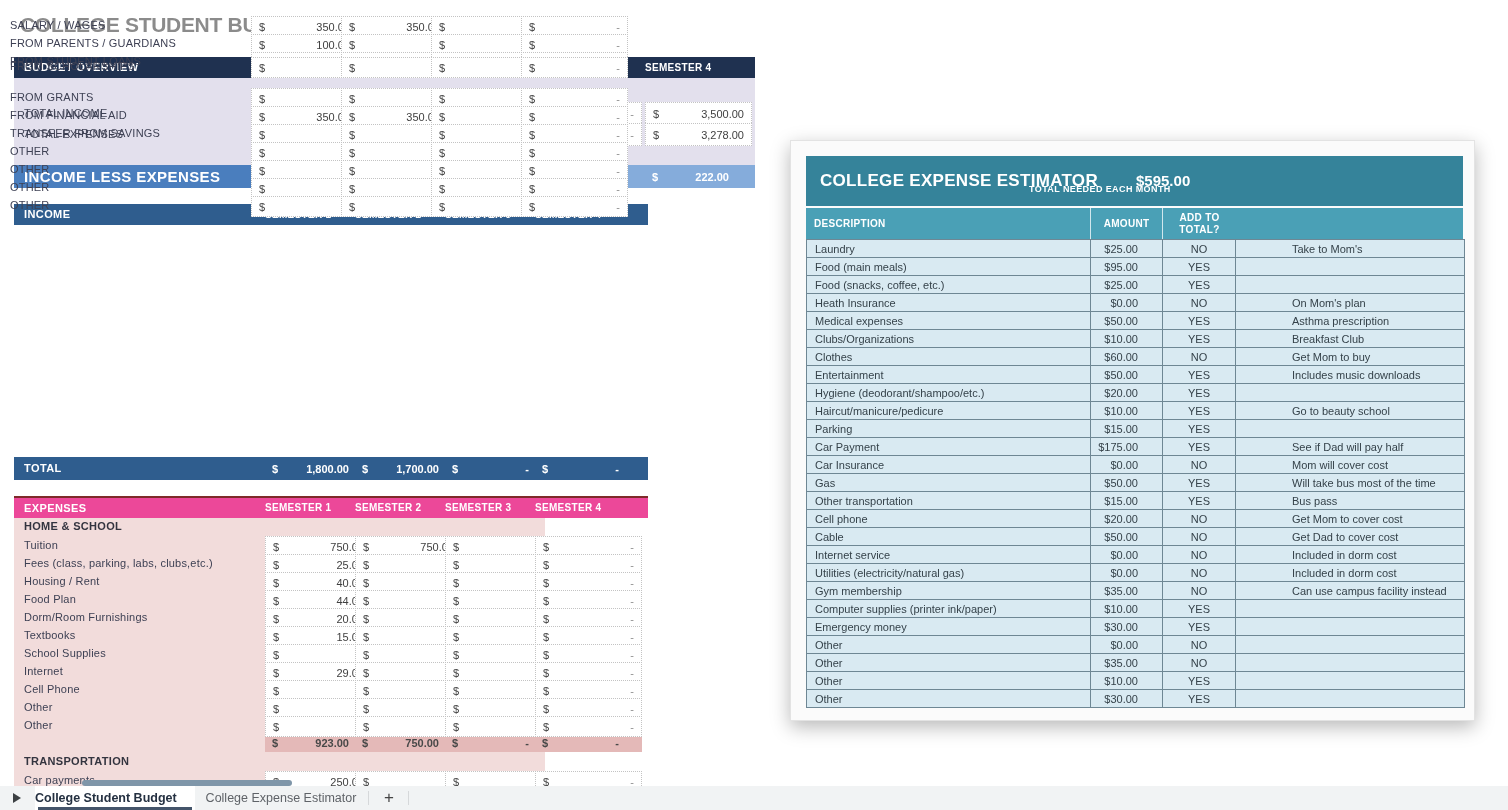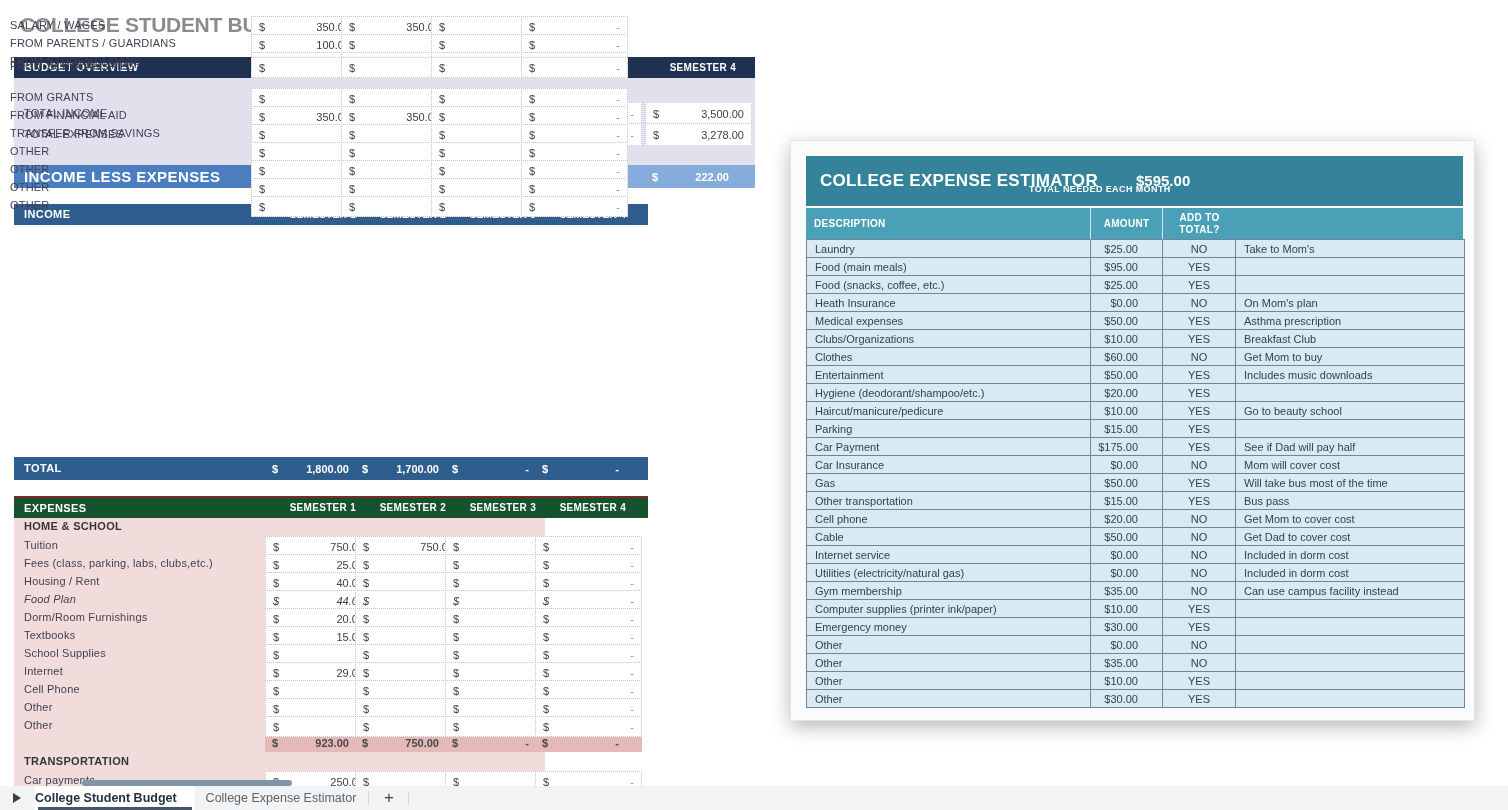--- a/index.html
+++ b/index.html
@@ -7,21 +7,21 @@
        font-family:"Liberation Sans","DejaVu Sans",sans-serif;position:relative;}
   .abs{position:absolute;box-sizing:border-box;}
 
   
   #page-title{left:20px;top:13px;font-size:21px;font-weight:700;color:#8b8b8b;letter-spacing:-0.3px;}
 
   
   .tbl-header{height:21px;color:#fff;}
   .tbl-header .hlabel{position:absolute;left:10px;top:0;height:21px;line-height:21px;
       font-size:11px;font-weight:700;letter-spacing:0.4px;}
-  .sem{position:absolute;top:0;height:21px;line-height:21px;width:91px;text-align:right;
+  .sem{position:absolute;top:0;height:21px;line-height:21px;width:91px;text-align:left;
       font-size:10px;font-weight:700;letter-spacing:0.3px;color:#fff;}
   .col-0{left:251px;} .col-1{left:341px;} .col-2{left:431px;} .col-3{left:521px;} .col-t{left:631px;}
 
   .srow{position:absolute;left:0;right:0;}
   .row-label{position:absolute;left:10px;top:0;bottom:0;display:flex;align-items:center;
       font-size:11px;color:#3e4154;letter-spacing:0.2px;white-space:nowrap;}
   .mcell{position:absolute;top:0;width:91px;height:19px;background:#fff;border:1px dotted #c3c3c3;
       display:flex;justify-content:space-between;align-items:center;padding:0 7px;
       font-size:11px;color:#3f3f3f;}
   .mcell.h21{height:21px;}
@@ -39,21 +39,21 @@
   #net-row .hlabel{position:absolute;left:10px;top:0;height:23px;line-height:23px;color:#fff;
       font-size:15px;font-weight:700;letter-spacing:0.4px;}
 
   
   #in-header{left:14px;top:204px;width:634px;background:#2f5d8e;}
   #in-total{left:14px;top:457px;width:634px;height:23px;background:#2f5d8e;}
   #in-total .hlabel{position:absolute;left:10px;top:0;height:23px;line-height:23px;color:#fff;
       font-size:11px;font-weight:700;letter-spacing:0.4px;}
 
   
-  #ex-header{left:14px;top:496px;width:634px;background:#14532d;border-top:2px solid #7d2b29;height:22px;}
+  #ex-header{left:14px;top:496px;width:634px;background:#ec4899;border-top:2px solid #7d2b29;height:22px;}
   #ex-header .hlabel,#ex-header .sem{height:20px;line-height:20px;}
   #ex-body{left:14px;top:518px;width:531px;height:268px;background:#f2dcdb;}
   .group-title{position:absolute;left:10px;font-size:11px;font-weight:700;color:#33343f;letter-spacing:0.3px;}
   #ex-subtotal{position:absolute;left:251px;top:216px;width:377px;height:18px;background:#e4b9b8;}
 
   
   #est-panel{left:790px;top:140px;width:685px;height:581px;background:#fbfbfb;border:1px solid #e3e3e3;
       box-shadow:0 6px 18px rgba(0,0,0,0.28);}
   #est-titlebar{position:absolute;left:15px;top:15px;width:657px;height:50px;background:#35839a;}
   #est-title{position:absolute;left:14px;top:0;height:50px;line-height:50px;color:#fff;
@@ -67,21 +67,21 @@
   .ehead{display:flex;align-items:center;color:#fff;font-size:10px;font-weight:700;letter-spacing:0.3px;
       border-right:1px solid rgba(255,255,255,0.75);line-height:1.15;}
   .ehead:last-child{border-right:none;}
   .ehead.left{padding-left:8px;}
   .ehead.center{justify-content:center;text-align:center;}
   #est-rows{position:absolute;left:15px;top:98px;width:657px;border:1px solid #6e8794;border-bottom:none;}
   .erow{display:grid;grid-template-columns:284px 72px 73px 226px;height:17px;background:#d9eaf2;
       border-bottom:1px solid #6e8794;text-align:right;}
   .ecell{font-size:11px;color:#35424a;display:flex;align-items:center;border-right:1px solid #6e8794;
       overflow:hidden;white-space:nowrap;}
-  .ecell:last-child{border-right:none;}
+  .ecell:last-child{border-right:none;margin-left:48px;}
   .ecell.desc,.ecell.notes{padding-left:8px;}
   .ecell.amt{justify-content:flex-end;padding-right:24px;}
   .ecell.add{justify-content:center;}
 
   
   #hscroll{left:82px;top:780px;width:210px;height:6px;background:#7f96a9;border-radius:3px;z-index:6;}
   #tabbar{left:0;top:786px;width:1508px;height:24px;background:#f1f3f4;z-index:5;}
   #tab-play{position:absolute;left:13px;top:7px;width:0;height:0;border-top:5px solid transparent;
       border-bottom:5px solid transparent;border-left:8px solid #3c4043;}
   #tab-active{position:absolute;left:35px;top:0;width:160px;height:24px;background:#ffffff;
@@ -293,21 +293,21 @@
       </div>
       <div class="mcell col-2">
         <span class="d">$</span>
         <span class="v dash">-</span>
       </div>
       <div class="mcell col-3">
         <span class="d">$</span>
         <span class="v dash">-</span>
       </div>
     </div>
-    <div class="srow" style="top: 72px; height: 18px; font-style: italic;">
+    <div class="srow" style="top: 72px; height: 18px;">
       <div class="row-label">Food Plan</div>
       <div class="mcell col-0">
         <span class="d">$</span>
         <span class="v">44.00</span>
       </div>
       <div class="mcell col-1">
         <span class="d">$</span>
         <span class="v dash">-</span>
       </div>
       <div class="mcell col-2">

